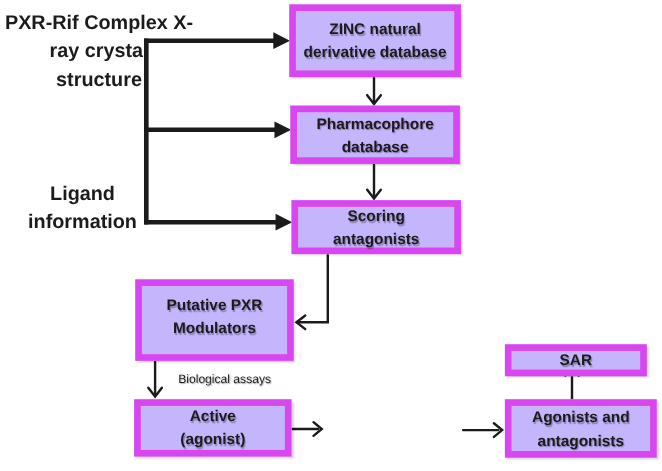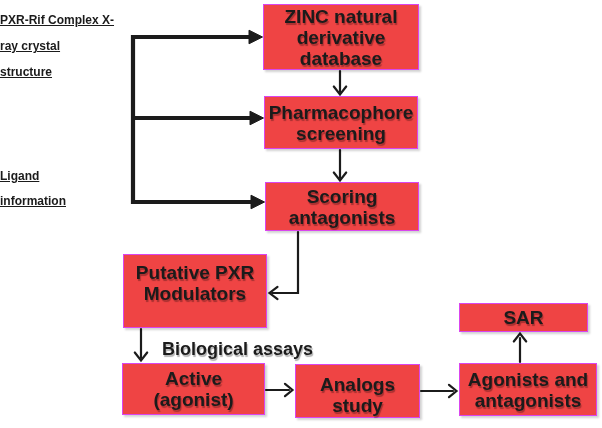--- a/index.html
+++ b/index.html
@@ -19,61 +19,60 @@
   .connectors {
     position: absolute;
     left: 0;
     top: 0;
     width: 602px;
     height: 428px;
   }
   .box {
     position: absolute;
     box-sizing: border-box;
-    background: #ef4444;
-    border: 1px solid #d946ef;
+    background: #c4b5fd;
+    border: 6px solid #d946ef;
     box-shadow: 2px 2px 2px rgba(0,0,0,0.18);
     display: flex;
     align-items: center;
     justify-content: center;
     text-align: center;
     font-weight: 700;
-    font-size: 19px;
+    font-size: 14px;
     line-height: 21px;
     white-space: pre-line;
     text-shadow: 1px 1.5px 1px rgba(0,0,0,0.30);
   }
   .box-zinc        { left: 263px; top: 4px;   width: 156px; height: 66px; }
   .box-pharma      { left: 264px; top: 96px;  width: 154px; height: 53px; }
   .box-scoring     { left: 265px; top: 182px; width: 154px; height: 49px; }
   .box-putative    { left: 123px; top: 254px; width: 144px; height: 74px;
                      align-items: flex-start; padding-top: 7px; }
   .box-active      { left: 122px; top: 363px; width: 143px; height: 52px; }
   .box-analogs     { left: 295px; top: 364px; width: 125px; height: 54px;
                      align-items: flex-start; padding-top: 9px; }
   .box-agonists    { left: 459px; top: 363px; width: 138px; height: 53px; }
-  .box-sar         { left: 459px; top: 303px; width: 129px; height: 29px; }
+  .box-sar         { left: 459px; top: 313px; width: 129px; height: 29px; }
 
   .side-label {
     position: absolute;
     font-weight: 700;
-    font-size: 12px;
+    font-size: 18px;
     line-height: 26px;
-    text-align: left;
+    text-align: center;
     white-space: pre-line;
-    text-decoration: underline;
   }
   .lbl-title       { left: 0px; top: 7px;   width: 180px; }
   .lbl-interaction { left: 0px; top: 105px; width: 172px; }
   .lbl-ligand      { left: 0px; top: 164px; width: 150px; line-height: 25px; }
 
   .float-label {
     position: absolute;
-    font-weight: 700;
-    font-size: 18px;
+    font-weight: 400;
+    font-size: 11px;
     white-space: nowrap;
     text-shadow: 1px 1.5px 1px rgba(0,0,0,0.30);
   }
   .lbl-bioassays   { left: 162px; top: 339px; }
 </style>
 </head>
 <body>
 
 <div class="stage">
 
@@ -134,32 +133,31 @@
 structure</div>
 
 
   <div class="side-label lbl-ligand">Ligand
 information</div>
 
   <div class="box box-zinc">ZINC natural
 derivative database</div>
 
   <div class="box box-pharma">Pharmacophore
-screening</div>
+database</div>
 
   <div class="box box-scoring">Scoring
 antagonists</div>
 
   <div class="box box-active">Active
 (agonist)</div>
 
   <div class="box box-putative">Putative PXR
 Modulators</div>
 
-  <div class="box box-analogs">Analogs study</div>
 
   <div class="box box-agonists">Agonists and
 antagonists</div>
 
   <div class="box box-sar">SAR</div>
 
   <div class="float-label lbl-bioassays">Biological assays</div>
 
 </div>
 

